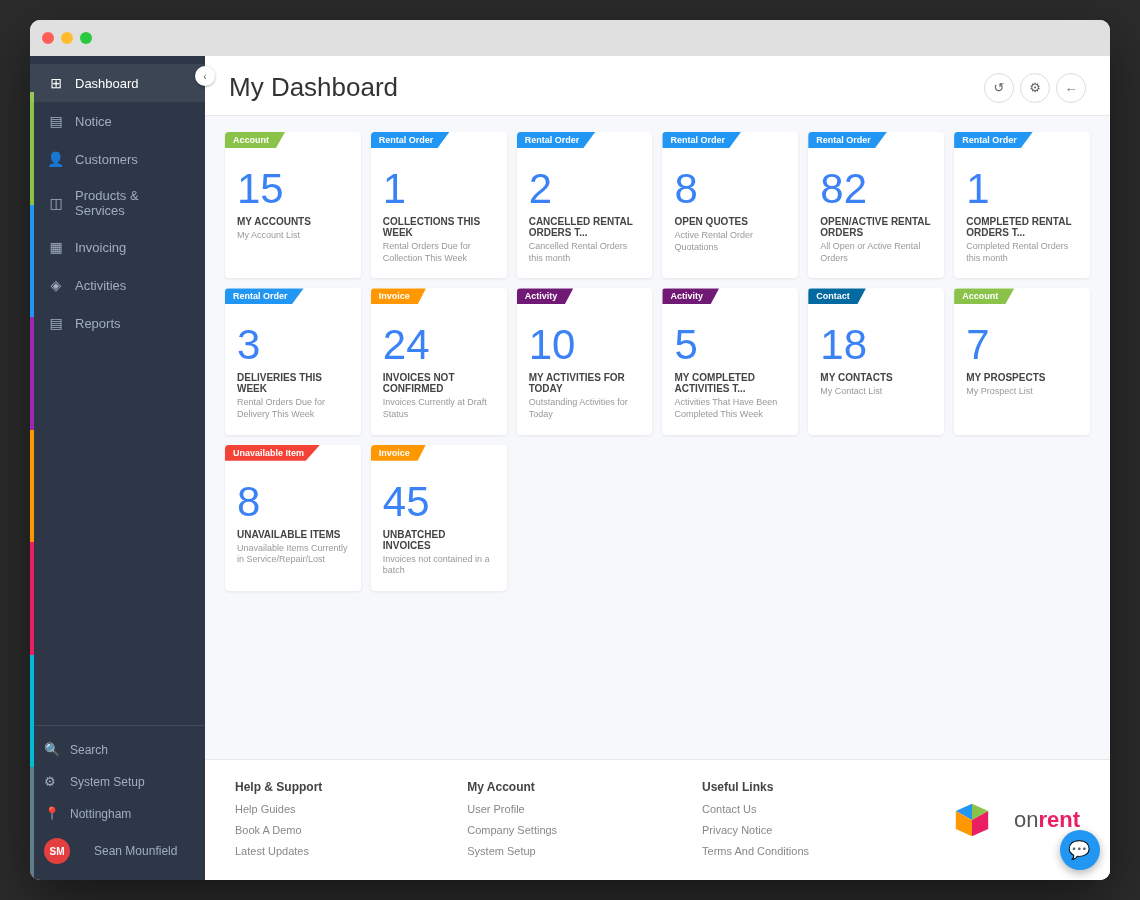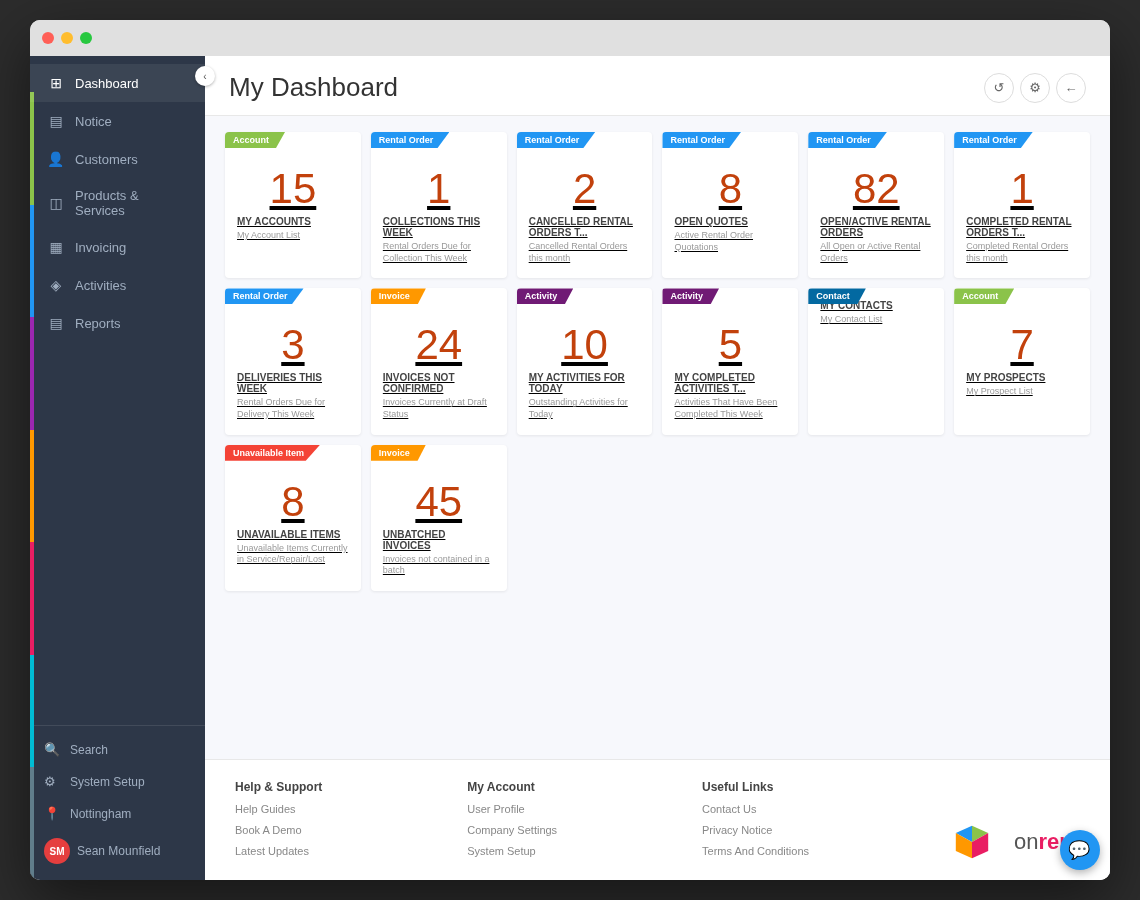--- a/index.html
+++ b/index.html
@@ -129,21 +129,21 @@
       width: 26px;
       height: 26px;
       border-radius: 50%;
       background: #e53e3e;
       display: flex;
       align-items: center;
       justify-content: center;
       color: #fff;
       font-size: 10px;
       font-weight: 700;
-      margin-right: 7px;
+      margin-right: 24px;
       flex-shrink: 0;
     }
     
     .main-content {
       flex: 1;
       background: #f7f8fc;
       overflow-y: auto;
       display: flex;
       flex-direction: column;
     }
@@ -180,21 +180,20 @@
     }
     .cards-container {
       padding: 16px 20px;
       flex: 1;
     }
     .cards-grid {
       display: grid;
       grid-template-columns: repeat(6, 1fr);
       gap: 10px;
       margin-bottom: 10px;
-      text-decoration: underline;
     }
     .card {
       background: #fff;
       border-radius: 4px;
       padding: 12px 12px 14px;
       box-shadow: 0 1px 3px rgba(0,0,0,0.08);
       position: relative;
       min-height: 120px;
     }
     .card-badge {
@@ -211,22 +210,22 @@
     }
     .badge-green { background: #8bc34a; }
     .badge-blue { background: #2196f3; }
     .badge-lightblue { background: #0369a1; }
     .badge-orange { background: #ff9800; }
     .badge-pink { background: #701a75; }
     .badge-red { background: #f44336; }
     .card-number {
       font-size: 42px;
       font-weight: 200;
-      color: #c2410c;
-      text-align: center;
+      color: #3b82f6;
+      text-align: left;
       margin: 24px 0 6px;
       line-height: 1;
     }
     .card-title {
       font-size: 10px;
       font-weight: 700;
       color: #444;
       text-transform: uppercase;
       margin-bottom: 3px;
     }
@@ -235,21 +234,21 @@
       color: #999;
       line-height: 1.3;
     }
     
     .footer {
       background: #fff;
       border-top: 1px solid #e8e8e8;
       padding: 20px 30px;
       display: flex;
       justify-content: space-between;
-      align-items: flex-end;
+      align-items: center;
       flex-shrink: 0;
     }
     .footer-col h4 {
       font-size: 12px;
       font-weight: 700;
       color: #444;
       margin-bottom: 8px;
     }
     .footer-col a {
       display: block;
@@ -446,20 +445,21 @@
         <div class="card-subtitle">Outstanding Activities for Today</div>
       </div>
             <div class="card">
         <div class="card-badge badge-pink">Activity</div>
         <div class="card-number">5</div>
         <div class="card-title">MY COMPLETED ACTIVITIES T...</div>
         <div class="card-subtitle">Activities That Have Been Completed This Week</div>
       </div>
             <div class="card">
         <div class="card-badge badge-lightblue">Contact</div>
+        <div class="card-number">18</div>
         <div class="card-title">MY CONTACTS</div>
         <div class="card-subtitle">My Contact List</div>
       </div>
             <div class="card">
         <div class="card-badge badge-green">Account</div>
         <div class="card-number">7</div>
         <div class="card-title">MY PROSPECTS</div>
         <div class="card-subtitle">My Prospect List</div>
       </div>
           </div>

